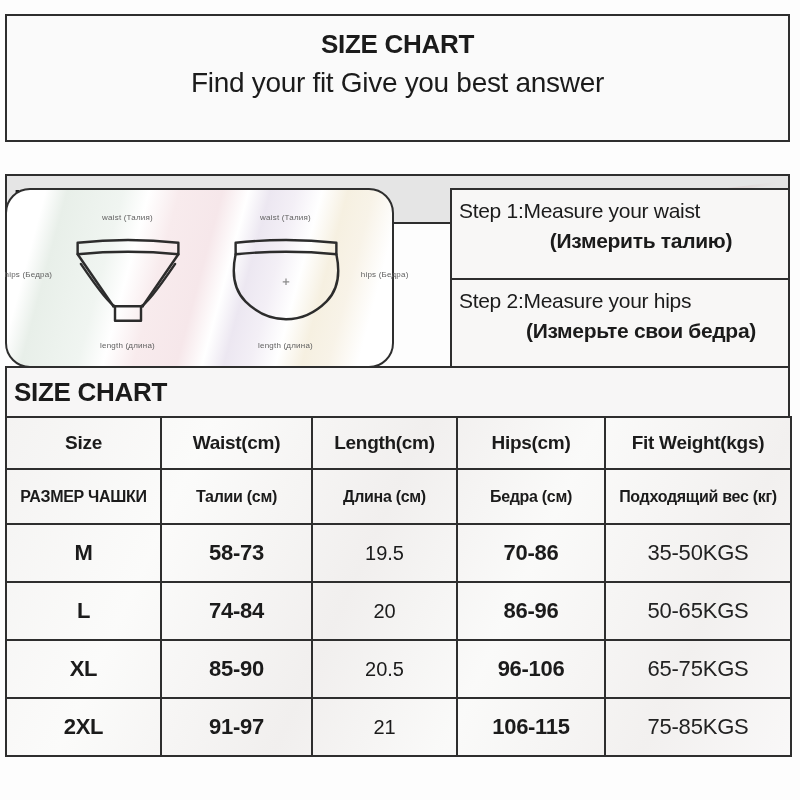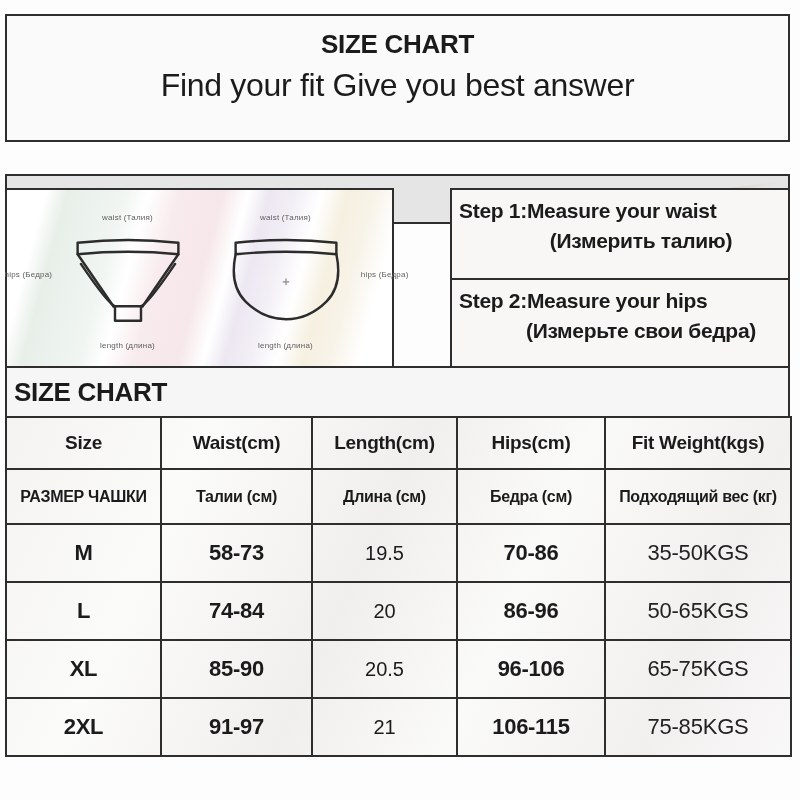--- a/index.html
+++ b/index.html
@@ -16,21 +16,21 @@
     border:2px solid #2e2e2e;
     background:#f9f8f8;
   }
 
   
   #header-box {
     left:5px; top:14px; width:785px; height:128px;
     text-align:center; background:#fafafa;
   }
   #header-box .title { margin-top:13px; font-size:26px; font-weight:700; letter-spacing:-0.3px; }
-  #header-box .sub   { margin-top:7px;  font-size:32px; font-weight:400; letter-spacing:-0.3px; }
+  #header-box .sub   { margin-top:7px;  font-size:28px; font-weight:400; letter-spacing:-0.3px; }
 
   
   #measure-band {
     left:5px; top:140px; width:785px; height:50px;
     display:flex; align-items:center; padding-left:7px;
     font-size:24px; font-weight:700; letter-spacing:-0.3px;
     background:#e5e5e5; overflow:hidden;margin-top:34px;
   }
   .streak { position:absolute; height:3px; border-radius:2px; pointer-events:none; }
   #measure-band .s1 { width:330px; right:10px; top:26px; transform:rotate(-7deg); background:linear-gradient(90deg, rgba(190,110,110,0), rgba(190,110,110,.45), rgba(190,110,110,0)); }
@@ -40,36 +40,37 @@
   
   #diagram-cell {
     left:5px; top:188px; width:389px; height:180px;
     background:
       linear-gradient(105deg,
         #ffffff 0%, #ffffff 9%,
         #e8efe9 14%, #f0f5f1 27%, #ffffff 33%,
         #f8ebed 40%, #f6e7ea 50%, #ffffff 56%,
         #ece7f1 61%, #f3eff6 67%, #ffffff 73%,
         #f6f0e1 79%, #f8f3e8 85%, #ffffff 92%);
+    border-radius: 25px;
   }
   .figures { display:flex; justify-content:center; gap:28px; margin-top:38px; padding-left:14px; }
   .fig { position:relative; width:130px; height:106px; }
   .fig svg { display:block; }
   .diagram-label {
     position:absolute; font-size:8px; color:#5f5f5f; white-space:nowrap; letter-spacing:0.2px;
   }
   .lbl-waist  { top:-15px; left:50%; transform:translateX(-50%); }
   .lbl-length { bottom:-16px; left:50%; transform:translateX(-50%); }
   .fig-front .lbl-hips { left:-58px; top:42px; }
   .fig-back  .lbl-hips { right:-58px; top:42px; }
 
   
   #step1-box { left:450px; top:188px; width:340px; height:92px; background:#f8f7f6; }
   #step2-box { left:450px; top:278px; width:340px; height:90px; background:#f8f7f6; }
-  .step-line1 { padding:9px 0 0 7px; font-size:21px; font-weight:700; letter-spacing:-0.3px; }
+  .step-line1 { padding:9px 0 0 7px; font-size:21px; font-weight:400; letter-spacing:-0.3px; }
   .step-line2 { margin-top:6px; text-align:center; padding-left:42px; font-size:21px; font-weight:700; letter-spacing:-0.3px; }
 
   
   #sizeband {
     left:5px; top:366px; width:785px; height:52px;
     display:flex; align-items:center; padding-left:7px;
     font-size:26px; font-weight:700; letter-spacing:-0.3px;
     background:#f7f6f6;
   }
 

